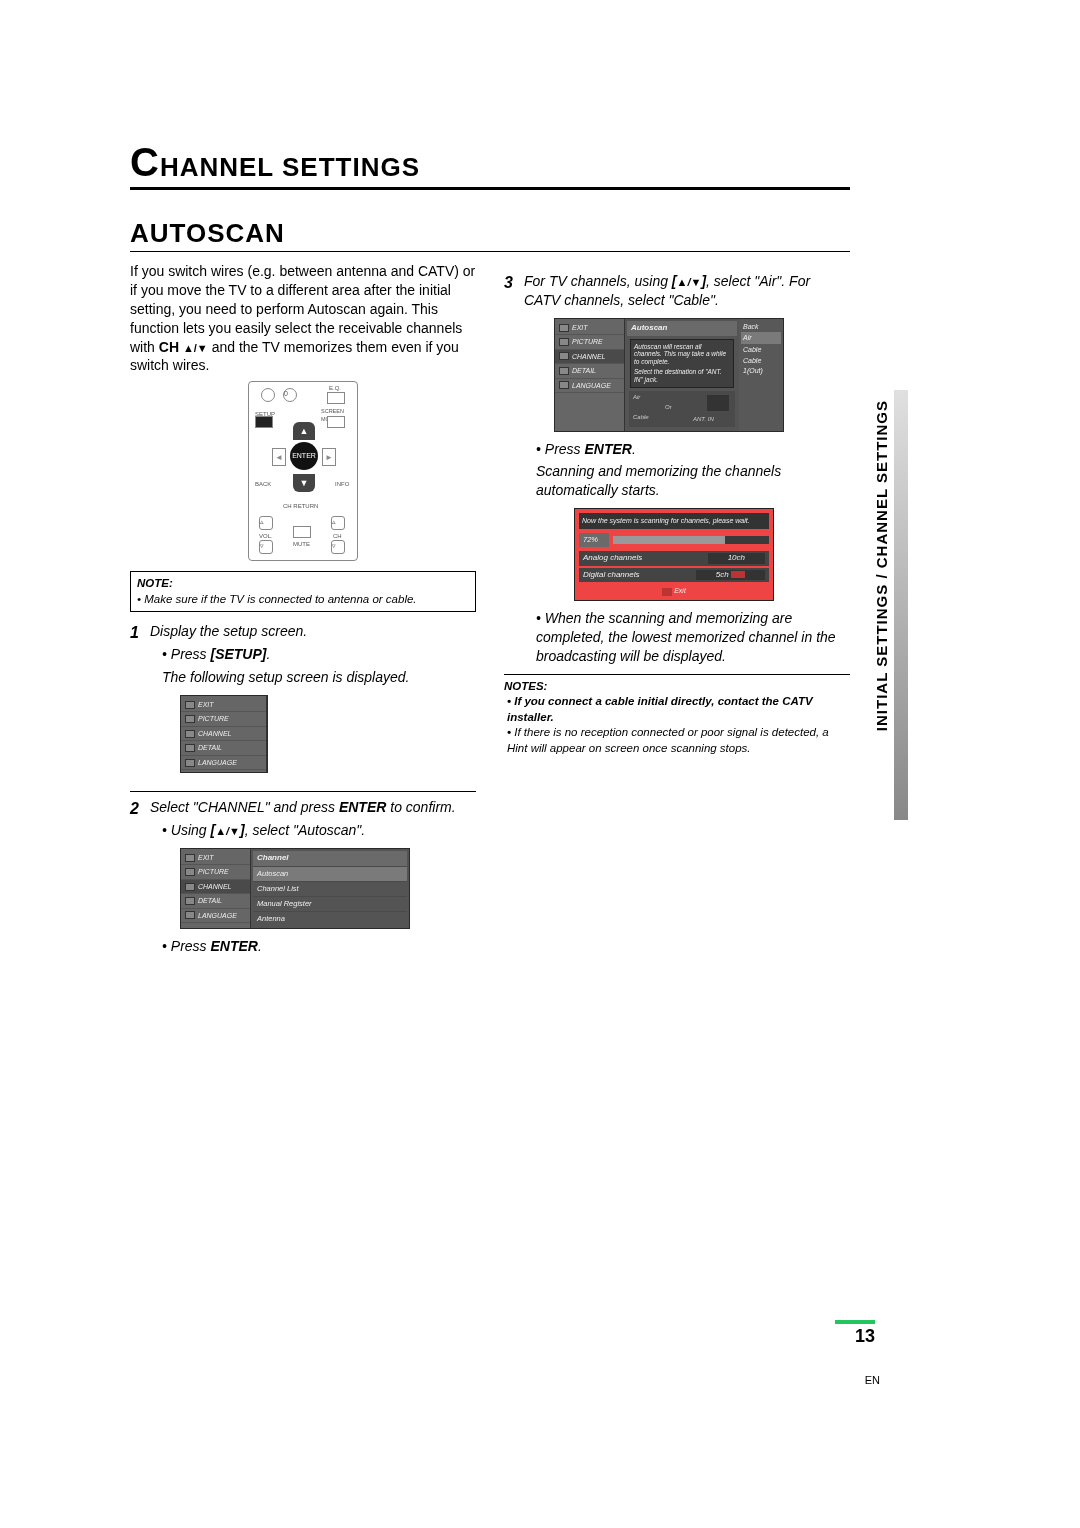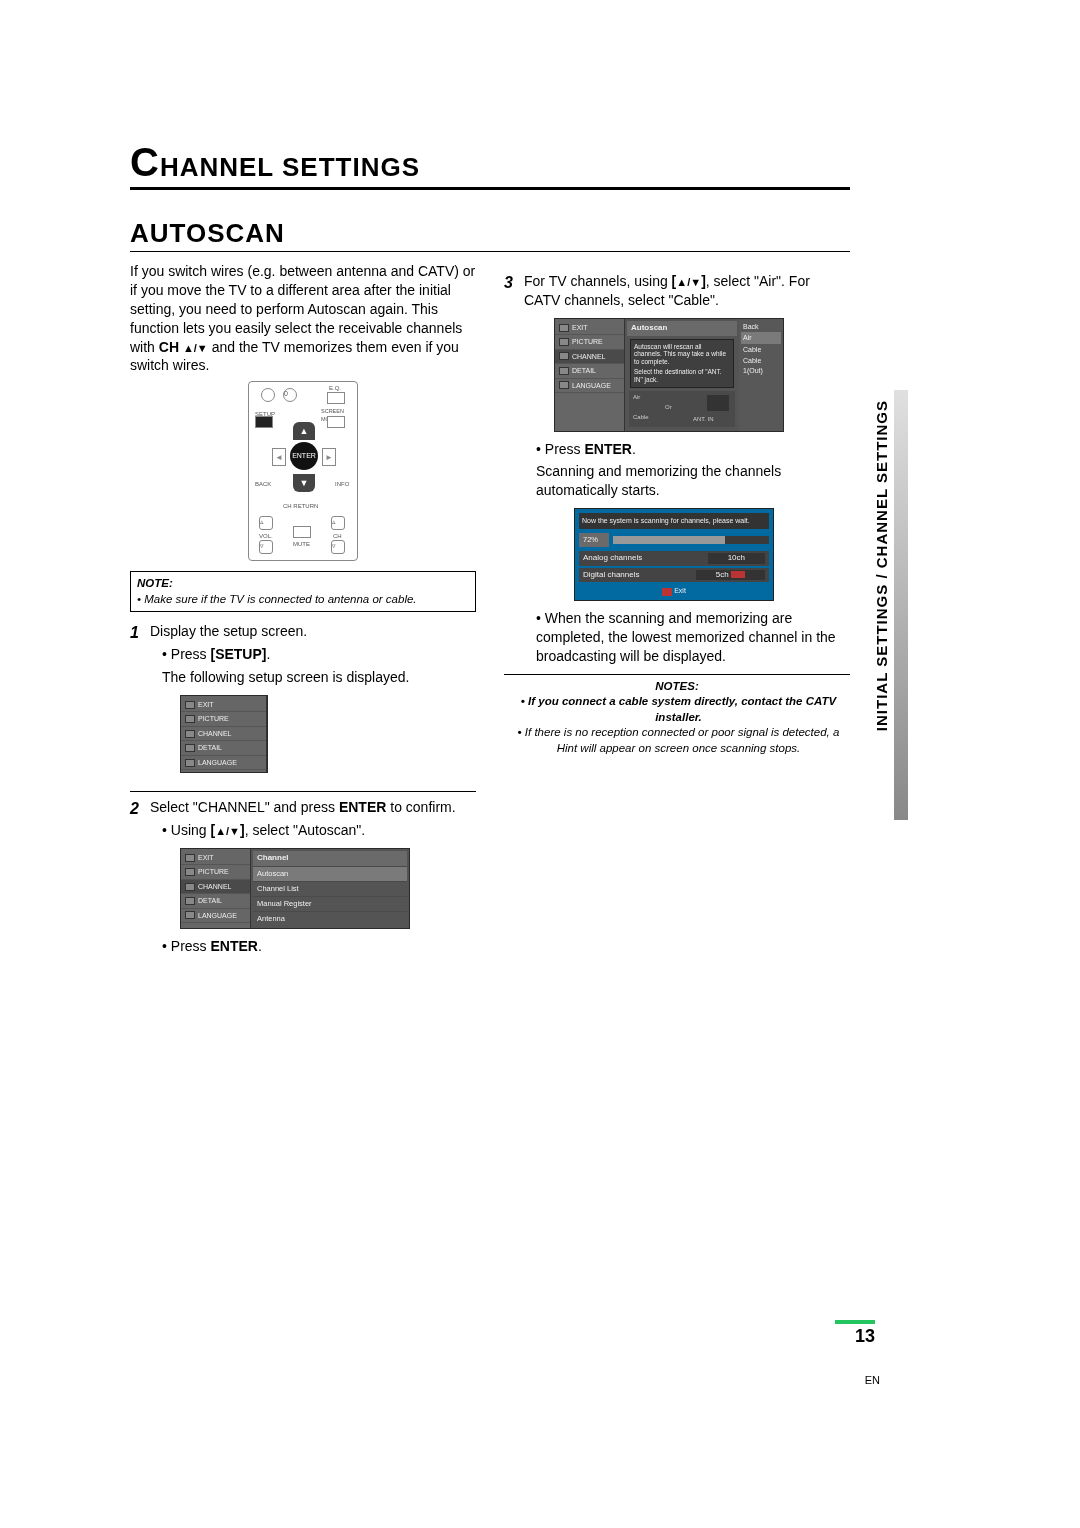--- a/index.html
+++ b/index.html
@@ -48,29 +48,28 @@
     margin: 10px 0 10px 0;
     font-style: italic;
   }
   .note-box .note-head { font-weight: bold; font-style: italic; }
   .notes-block {
     font-size: 11.5px;
     font-style: italic;
     margin-top: 4px;
     border-top: 1px solid #000;
     padding-top: 4px;
-    text-align: center;
   }
   .notes-block .note-head { font-weight: bold; font-style: italic; }
   .notes-block ul { list-style: none; padding-left: 3px; }
   .notes-block li::before { content: "• "; font-weight: bold; }
   .step { display: flex; gap: 6px; margin-top: 10px; border-top: 1px solid #000; padding-top: 6px;}
   .step-first { border-top: none; padding-top: 0;}
   .step .num { font-weight: bold; font-style: italic; font-size: 16px; min-width: 14px; }
-  .step .body { flex: 1; }
+  .step .body { flex: 1; font-style: italic; }
   .bullet { padding-left: 12px; }
   .bullet::before { content: "• "; }
   .arrowpair::before { content: "▲/▼"; font-size: 11px; font-weight: bold;}
   .arrowpair { display: inline; }
 
   
   .sidetab {
     position: absolute;
     right: 190px;
     top: 400px;
@@ -203,21 +202,21 @@
     height: 36px;
     position: relative;
     margin: 2px;
     background: #4a4a4a;
   }
   .osd .scan-graphic .lbl { position:absolute; font-size:6px; color:#ccc;}
 
   .scanbox {
     width: 200px;
     margin: 8px 0 8px 50px;
-    background: #0369a1;
+    background: #ef4444;
     border: 1px solid #222;
     font-size: 8px;
     color: #eee;
     padding: 4px;
   }
   .scanbox .msg { background:#333; padding:3px; font-size:7px;}
   .scanbox .pbar-row { display:flex; align-items:center; gap:4px; margin:4px 0;}
   .scanbox .pct { background:#6a6a6a; padding:2px 4px; width:30px; font-size:7.5px;}
   .scanbox .pbar { flex:1; height:8px; background:#3a3a3a; position:relative;}
   .scanbox .pbar .fill{ position:absolute; left:0; top:0; bottom:0; background:#999;}
@@ -457,21 +456,21 @@
             <div class="exit"><span class="ic"></span><span>Exit</span></div>
           </div>
 
           <p class="bullet">When the scanning and memorizing are completed, the lowest memorized channel in the broadcasting will be displayed.</p>
         </div>
       </div>
 
       <div class="notes-block">
         <div class="note-head">NOTES:</div>
         <ul>
-          <li style="font-weight:bold;">If you connect a cable system directly, contact the CATV installer.</li>
+          <li style="font-weight:bold;">If you connect a cable initial directly, contact the CATV installer.</li>
           <li style="font-weight:normal;">If there is no reception connected or poor signal is detected, a Hint will appear on screen once scanning stops.</li>
         </ul>
       </div>
 
     </div>
   </div>
 </div>
 
 <div class="sidetab-shade"></div>
 <div class="sidetab">INITIAL SETTINGS / CHANNEL SETTINGS</div>

